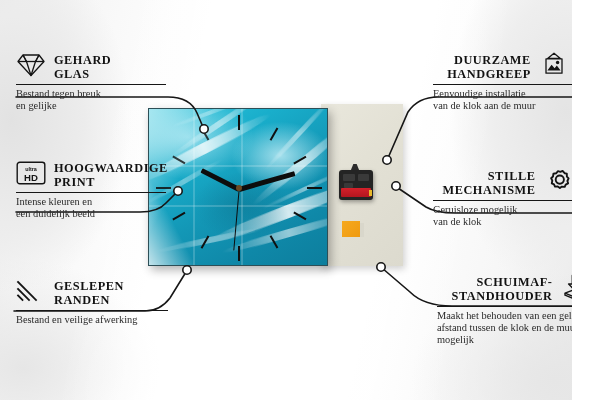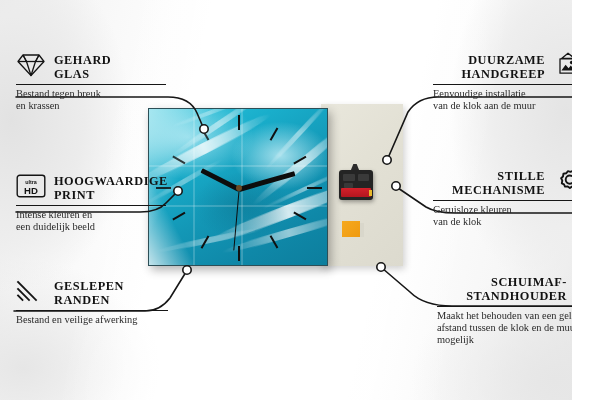--- a/index.html
+++ b/index.html
@@ -31,21 +31,21 @@
     position: absolute; inset: 0;
     background: linear-gradient(100deg, rgba(255,255,255,0) 20%, rgba(255,255,255,0.85) 38%, rgba(255,255,255,0.9) 60%, rgba(255,255,255,0) 80%);
   }
 
   
   .feat { position: absolute; }
   .feat .head {
     display: flex; align-items: center; gap: 8px;
   }
   .feat.left .head { justify-content: flex-start; }
-  .feat.right .head { justify-content: flex-end; }
+  .feat.right .head { justify-content: center; }
   .feat .title {
     font-size: 12.3px;
     font-weight: bold;
     letter-spacing: 0.55px;
     line-height: 14.5px;
     color: #121212;
     text-transform: uppercase;
     white-space: pre-line;
   }
   .feat.left .title { text-align: left; }
@@ -222,24 +222,24 @@
             <path d="M7,3 L10.5,9.5 L15,23.5 L19.5,9.5 L23,3"></path>
             <path d="M10.5,9.5 L7,3 M19.5,9.5 L23,3"></path>
           </g>
         </svg>
       </span>
       <span class="title">GEHARD
 GLAS</span>
     </div>
     <div class="rule" style="width:150px;"></div>
     <div class="desc">Bestand tegen breuk
-en krassen</div>
-  </div>
-
-  <div class="feat left" style="left:16px; top:173px; width:150px;">
+en gelijke</div>
+  </div>
+
+  <div class="feat left" style="left:16px; top:160px; width:150px;">
     <div class="head">
       <span class="icon">
         <svg width="30" height="26" viewBox="0 0 30 26">
           <rect x="1.2" y="2.2" width="27.6" height="21.6" rx="2.6" ry="2.6" fill="none" stroke="#141414" stroke-width="1.4"></rect>
           <text x="15" y="11.4" font-family="Liberation Sans, sans-serif" font-size="5.4" font-weight="bold" text-anchor="middle" fill="#141414">ultra</text>
           <text x="15" y="20.6" font-family="Liberation Sans, sans-serif" font-size="9.6" font-weight="bold" text-anchor="middle" fill="#141414">HD</text>
         </svg>
       </span>
       <span class="title">HOOGWAARDIGE
 PRINT</span>
@@ -297,21 +297,21 @@
             <path d="M15,3.2 L17.4,3.9 L19.6,2.9 L21.6,5.2 L23.8,5.6 L23.9,8.6 L25.6,10.3
                      L24.4,13 L25.1,15.3 L22.7,16.6 L21.7,18.9 L18.9,18.6 L16.9,20.1
                      L14.7,18.5 L12,18.6 L11,16.3 L8.8,15.3 L9.3,12.6 L8.1,10.2
                      L10,8.5 L10.4,5.8 L13.1,5.3 Z"></path>
             <circle cx="16.8" cy="11.6" r="4.1"></circle>
           </g>
         </svg>
       </span>
     </div>
     <div class="rule" style="width:150px;"></div>
-    <div class="desc">Geruisloze kleuren
+    <div class="desc">Geruisloze mogelijk
 van de klok</div>
   </div>
 
   <div class="feat right" style="left:437px; top:274px; width:168px;">
     <div class="head">
       <span class="title">SCHUIMAF-
 STANDHOUDER</span>
       <span class="icon">
         <svg width="30" height="26" viewBox="0 0 30 26">
           <g fill="none" stroke="#141414" stroke-width="1.4" stroke-linejoin="round">

